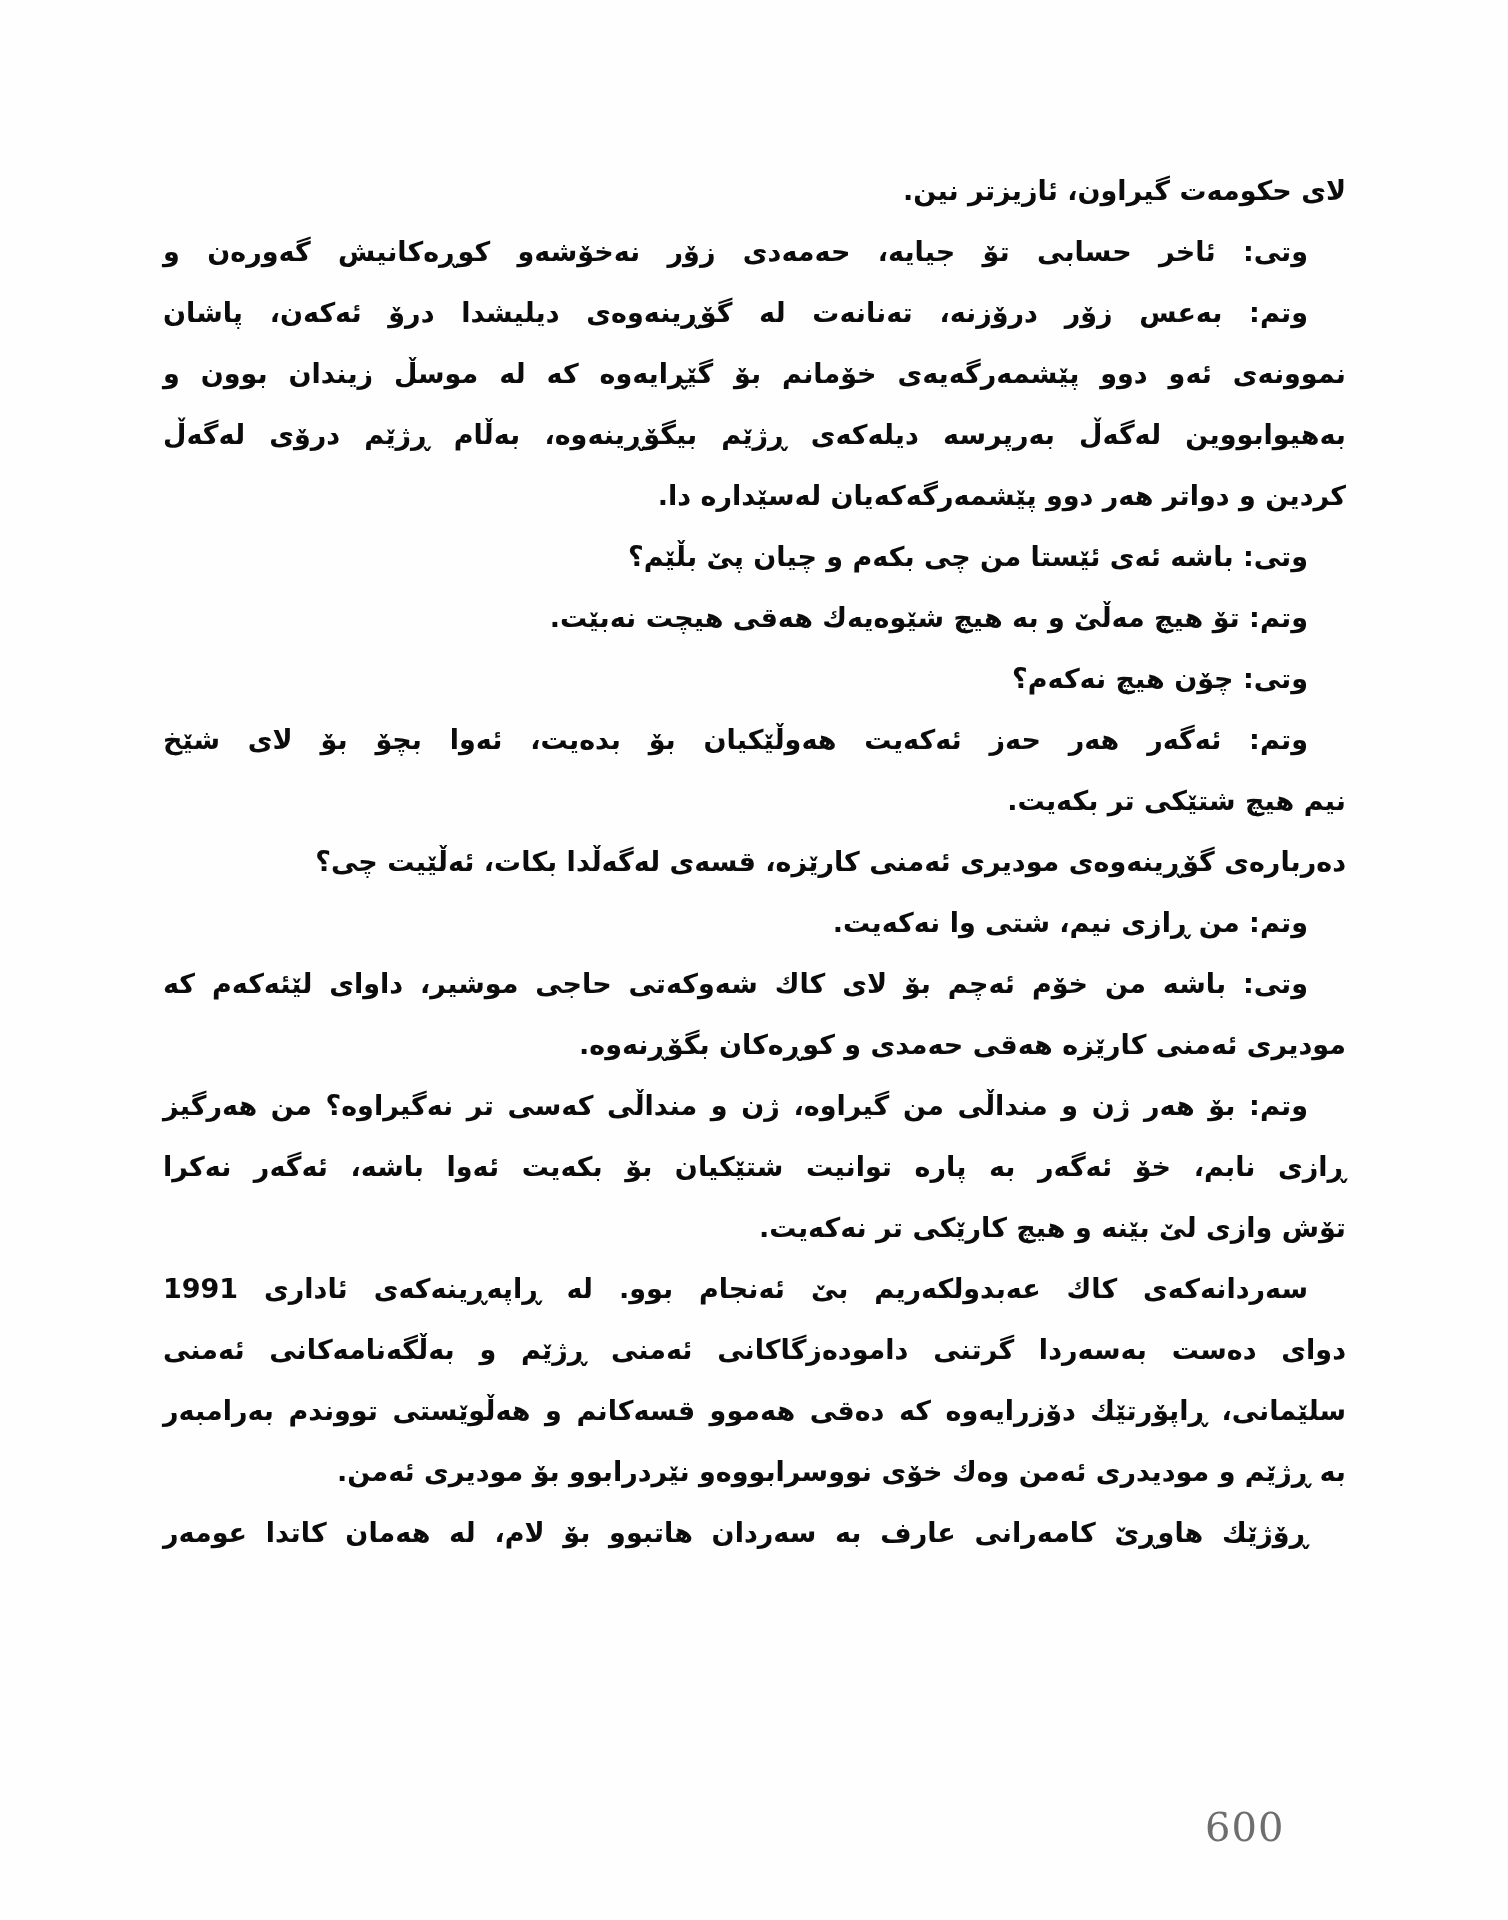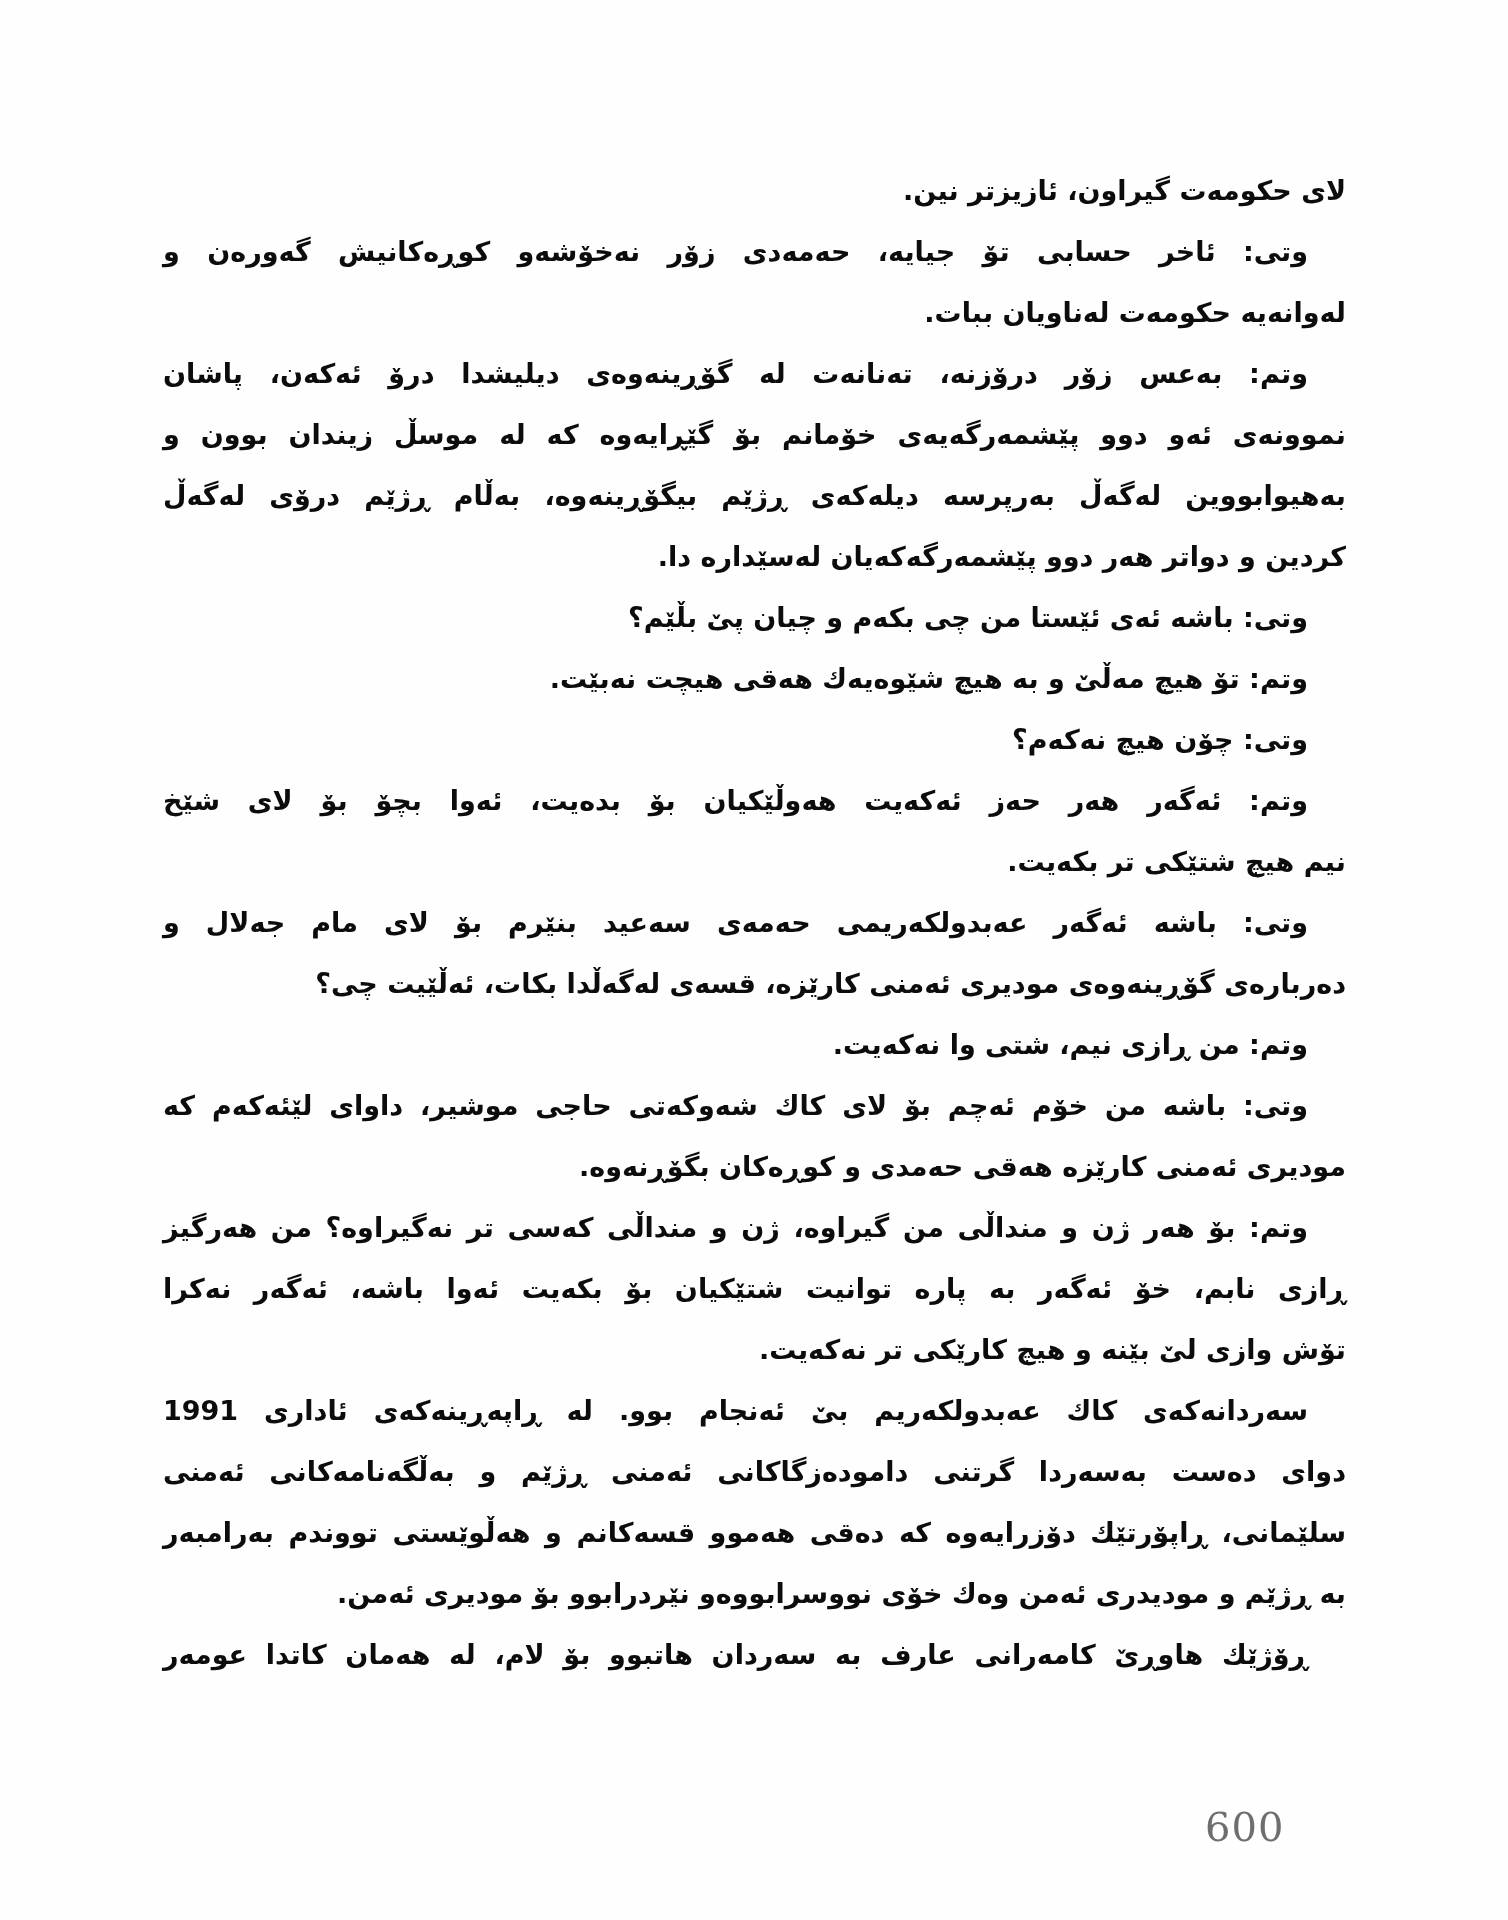--- a/index.html
+++ b/index.html
@@ -63,31 +63,29 @@
   }
 </style>
 </head>
 <body>
 
 <div class="page">
 
   <div class="text-block">
     <div class="line end">لای حکومەت گیراون، ئازیزتر نین.</div>
     <div class="line in">وتی: ئاخر حسابی تۆ جیایە، حەمەدی زۆر نەخۆشەو کوڕەکانیش گەورەن و</div>
-    <div class="line end">لەوانەیە حکومەت لەناویان ببات.</div>
     <div class="line in">وتم: بەعس زۆر درۆزنە، تەنانەت لە گۆڕینەوەی دیلیشدا درۆ ئەکەن، پاشان</div>
     <div class="line">نموونەی ئەو دوو پێشمەرگەیەی خۆمانم بۆ گێڕایەوە کە لە موسڵ زیندان بوون و</div>
     <div class="line">بەهیوابووین لەگەڵ بەرپرسە دیلەکەی ڕژێم بیگۆڕینەوە، بەڵام ڕژێم درۆی لەگەڵ</div>
     <div class="line end">کردین و دواتر هەر دوو پێشمەرگەکەیان لەسێدارە دا.</div>
     <div class="line in end">وتی: باشە ئەی ئێستا من چی بکەم و چیان پێ بڵێم؟</div>
     <div class="line in end">وتم: تۆ هیچ مەڵێ و بە هیچ شێوەیەك هەقی هیچت نەبێت.</div>
     <div class="line in end">وتی: چۆن هیچ نەکەم؟</div>
     <div class="line in">وتم: ئەگەر هەر حەز ئەکەیت هەوڵێکیان بۆ بدەیت، ئەوا بچۆ بۆ لای شێخ</div>
     <div class="line end">نیم هیچ شتێکی تر بکەیت.</div>
-    <div class="line in">وتی: باشە ئەگەر عەبدولکەریمی حەمەی سەعید بنێرم بۆ لای مام جەلال و</div>
     <div class="line end">دەربارەی گۆڕینەوەی مودیری ئەمنی کارێزە، قسەی لەگەڵدا بکات، ئەڵێیت چی؟</div>
     <div class="line in end">وتم: من ڕازی نیم، شتی وا نەکەیت.</div>
     <div class="line in">وتی: باشە من خۆم ئەچم بۆ لای کاك شەوکەتی حاجی موشیر، داوای لێئەکەم کە</div>
     <div class="line end">مودیری ئەمنی کارێزە هەقی حەمدی و کوڕەکان بگۆڕنەوە.</div>
     <div class="line in">وتم: بۆ هەر ژن و منداڵی من گیراوە، ژن و منداڵی کەسی تر نەگیراوە؟ من هەرگیز</div>
     <div class="line">ڕازی نابم، خۆ ئەگەر بە پارە توانیت شتێکیان بۆ بکەیت ئەوا باشە، ئەگەر نەکرا</div>
     <div class="line end">تۆش وازی لێ بێنە و هیچ کارێکی تر نەکەیت.</div>
     <div class="line in">سەردانەکەی کاك عەبدولکەریم بێ ئەنجام بوو. لە ڕاپەڕینەکەی ئاداری 1991</div>
     <div class="line">دوای دەست بەسەردا گرتنی دامودەزگاکانی ئەمنی ڕژێم و بەڵگەنامەکانی ئەمنی</div>
     <div class="line">سلێمانی، ڕاپۆرتێك دۆزرایەوە کە دەقی هەموو قسەکانم و هەڵوێستی تووندم بەرامبەر</div>

